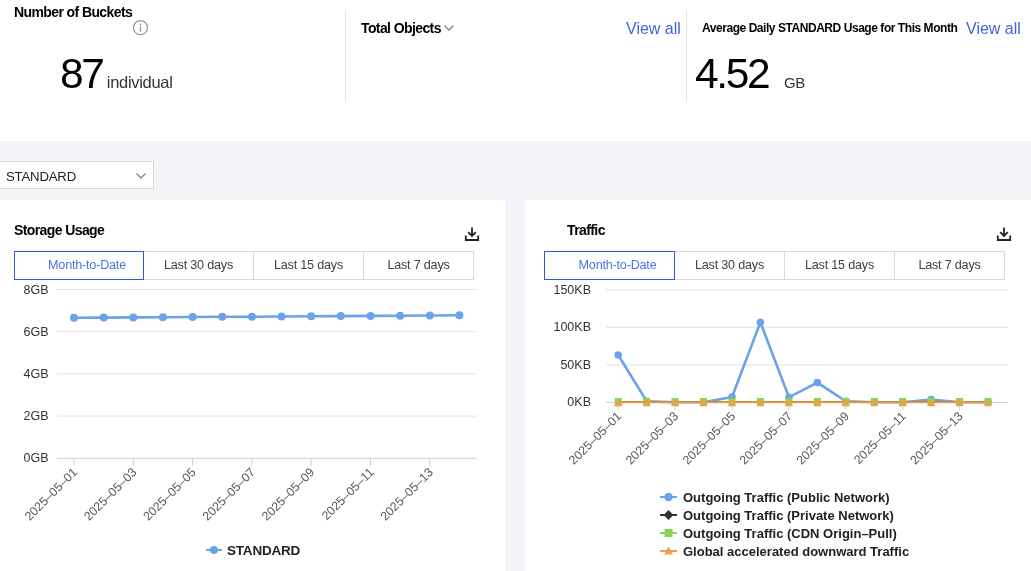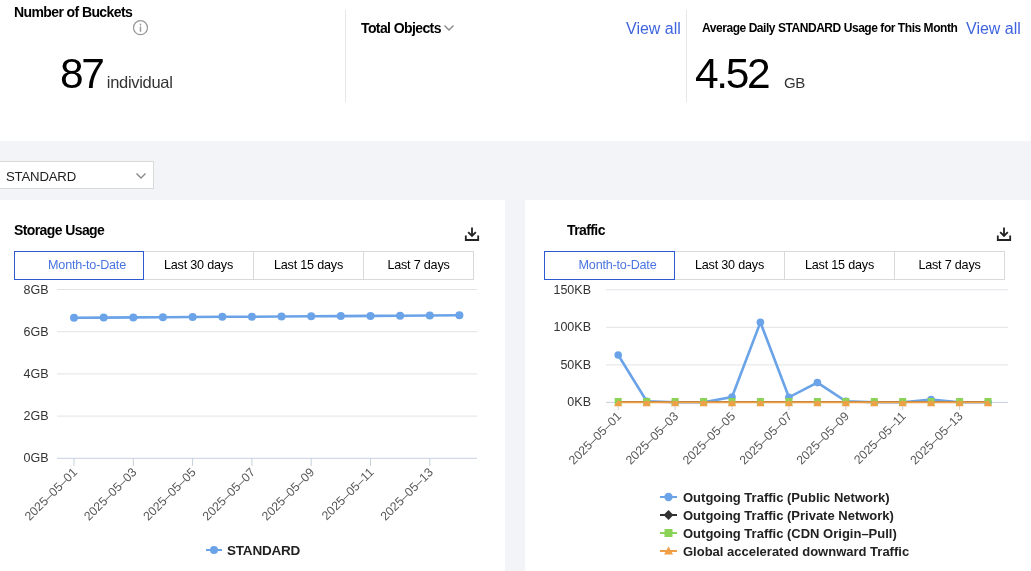--- a/index.html
+++ b/index.html
@@ -12,21 +12,21 @@
 .bignum { font-size:42.5px; color:#000; letter-spacing:-2.4px; }
 .unit { font-size:16.5px; color:#333; letter-spacing:-0.3px; }
 .viewall { font-size:16px; color:#3f64dd; }
 .vdiv { width:1px; background:#e7e7ea; top:10px; height:92px; }
 .selectbox { left:-10px; top:161px; width:164px; height:28px; background:#fff;
   border:1px solid #d9d9d9; }
 .selectbox span { position:absolute; left:15px; top:7px; font-size:13.2px; color:#222; letter-spacing:-0.2px; }
 .card { background:#fff; top:200px; height:371px; }
 .cardtitle { position:absolute; left:14px; top:22px; font-size:14px; font-weight:bold; color:#000; letter-spacing:-0.6px; }
 .tabs { position:absolute; top:51px; left:14px; display:flex; }
-.tab { height:29px; line-height:27px; text-align:center; font-size:12.6px; color:#000000; letter-spacing:-0.2px;
+.tab { height:29px; line-height:27px; text-align:center; font-size:12.6px; color:#404040; letter-spacing:-0.2px;
   background:#fff; border:1px solid #d9d9d9; border-left:none; }
 .tab.first { border-left:1px solid #d9d9d9; }
 .tab.sel { border:1px solid #2d59d2; color:#4a74e0;padding-left:16px; }
 </style>
 </head>
 <body>
 <div id="page">
 
   <div class="abs statcard" style="left:14px; top:0; width:330px; height:141px;">
     <div class="title abs" style="left:0; top:4px;">Number of Buckets</div>

